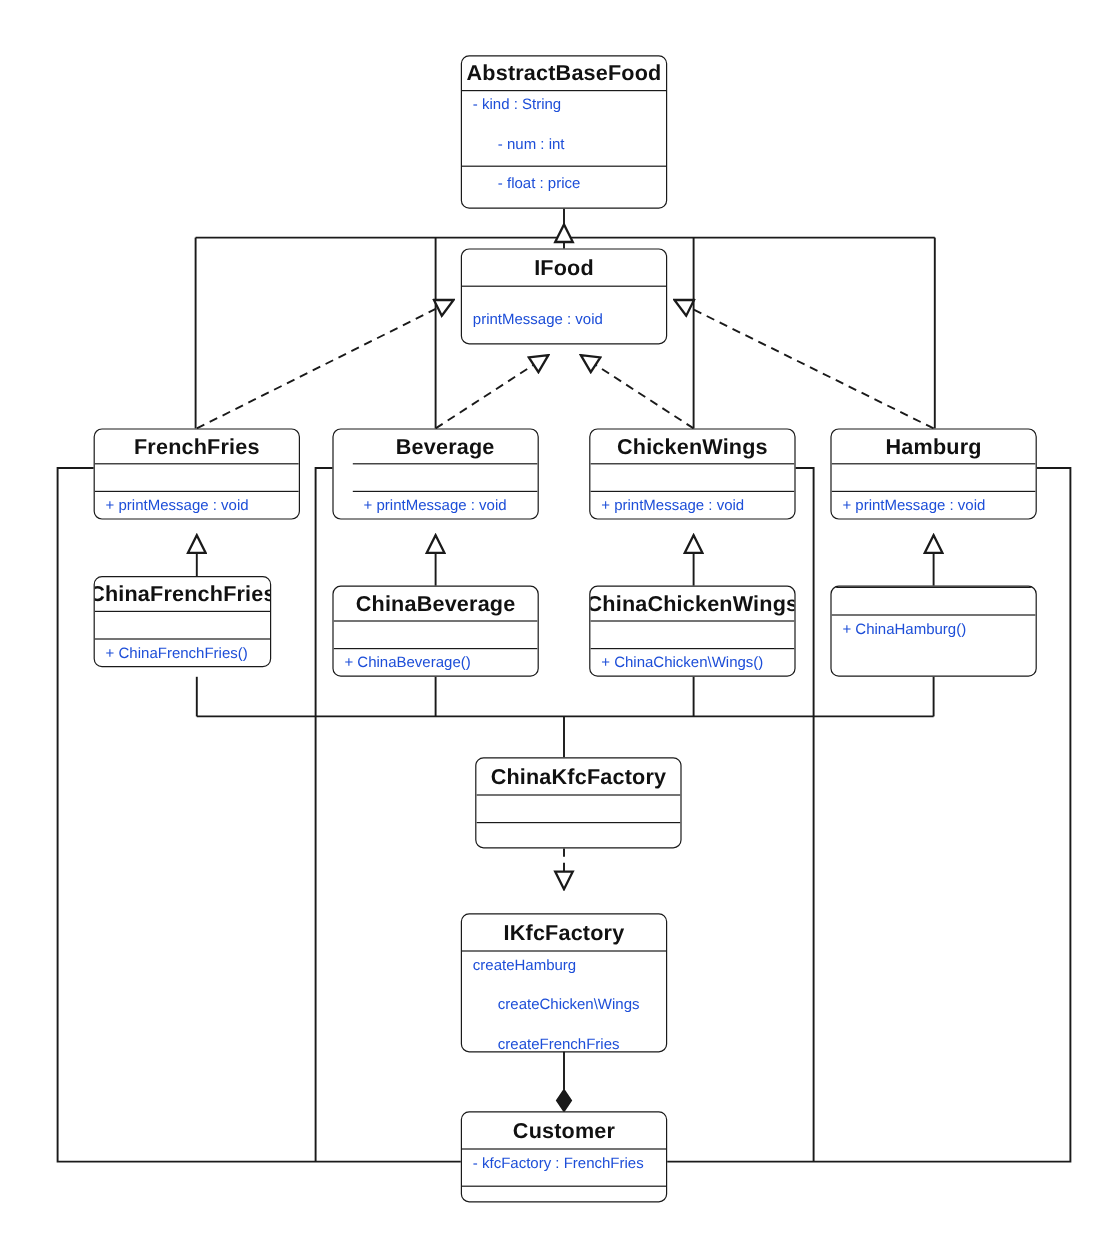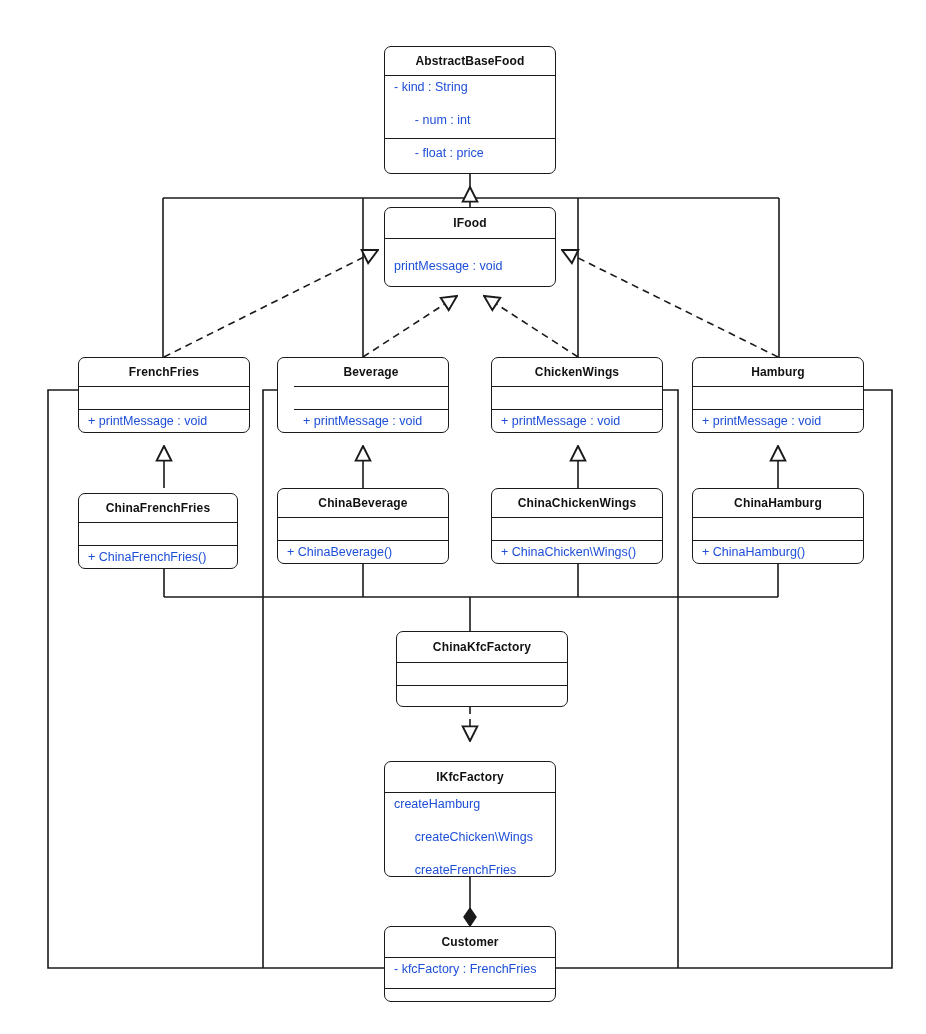--- a/index.html
+++ b/index.html
@@ -28,21 +28,21 @@
     box-sizing: border-box;
     border: 1.6px solid #1a1a1a;
     border-radius: 7px;
     background: #ffffff;
     overflow: hidden;
     z-index: 5;
   }
   .uml-name {
     text-align: center;
     font-weight: bold;
-    font-size: 12px;
+    font-size: 18px;
     color: #111111;
     letter-spacing: 0.15px;
     display: flex;
     align-items: center;
     justify-content: center;
   }
   .uml-div {
     border-top: 1.6px solid #1a1a1a;
   }
   .uml-compartment {
@@ -149,40 +149,39 @@
     <div class="uml-div uml-compartment empty" style="height:22px;"></div>
     <div class="uml-div uml-compartment" style="height:24px;"><span>+ printMessage : void</span></div>
   </div>
 
   <div class="uml-class" style="left:692px; top:357px; width:172px; height:76px;">
     <div class="uml-name" style="height:28px;">Hamburg</div>
     <div class="uml-div uml-compartment empty" style="height:22px;"></div>
     <div class="uml-div uml-compartment" style="height:24px;"><span>+ printMessage : void</span></div>
   </div>
 
-  <div class="uml-class" style="left:78px; top:493px; width:160px; height:76px;">
+  <div class="uml-class" style="left:78px; top:480px; width:148px; height:76px;">
     <div class="uml-name" style="height:28px;">ChinaFrenchFries</div>
     <div class="uml-div uml-compartment empty" style="height:22px;"></div>
     <div class="uml-div uml-compartment" style="height:24px;"><span>+ ChinaFrenchFries()</span></div>
   </div>
 
   <div class="uml-class" style="left:277px; top:488px; width:172px; height:76px;">
     <div class="uml-name" style="height:28px;">ChinaBeverage</div>
     <div class="uml-div uml-compartment empty" style="height:22px;"></div>
     <div class="uml-div uml-compartment" style="height:24px;"><span>+ ChinaBeverage()</span></div>
   </div>
 
   <div class="uml-class" style="left:491px; top:488px; width:172px; height:76px;">
     <div class="uml-name" style="height:28px;">ChinaChickenWings</div>
     <div class="uml-div uml-compartment empty" style="height:22px;"></div>
     <div class="uml-div uml-compartment" style="height:24px;"><span>+ ChinaChicken\Wings()</span></div>
   </div>
 
   <div class="uml-class" style="left:692px; top:488px; width:172px; height:76px;">
-    <div class="uml-name" style="height:28px;">ChinaHamburg</div>
     <div class="uml-div uml-compartment empty" style="height:22px;"></div>
     <div class="uml-div uml-compartment" style="height:24px;"><span>+ ChinaHamburg()</span></div>
   </div>
 
   <div class="uml-class" style="left:396px; top:631px; width:172px; height:76px;">
     <div class="uml-name" style="height:30px;">ChinaKfcFactory</div>
     <div class="uml-div uml-compartment empty" style="height:22px;"></div>
     <div class="uml-div uml-compartment empty" style="height:22px;"></div>
   </div>
 

